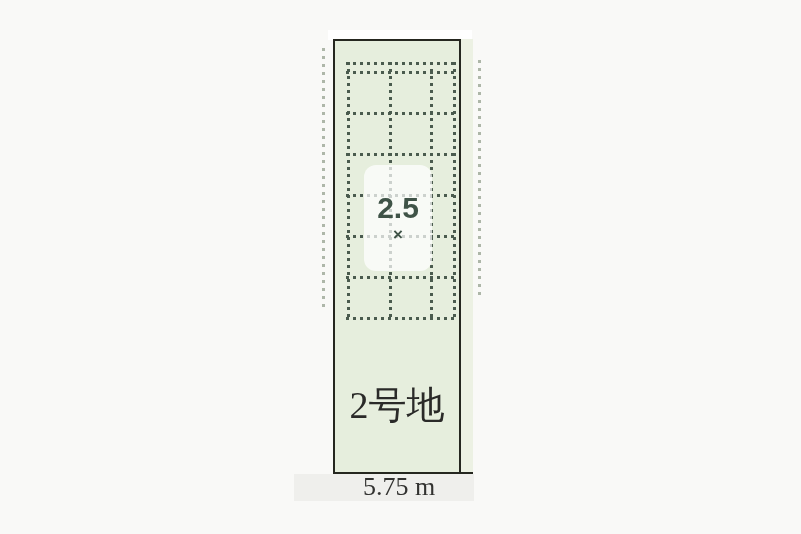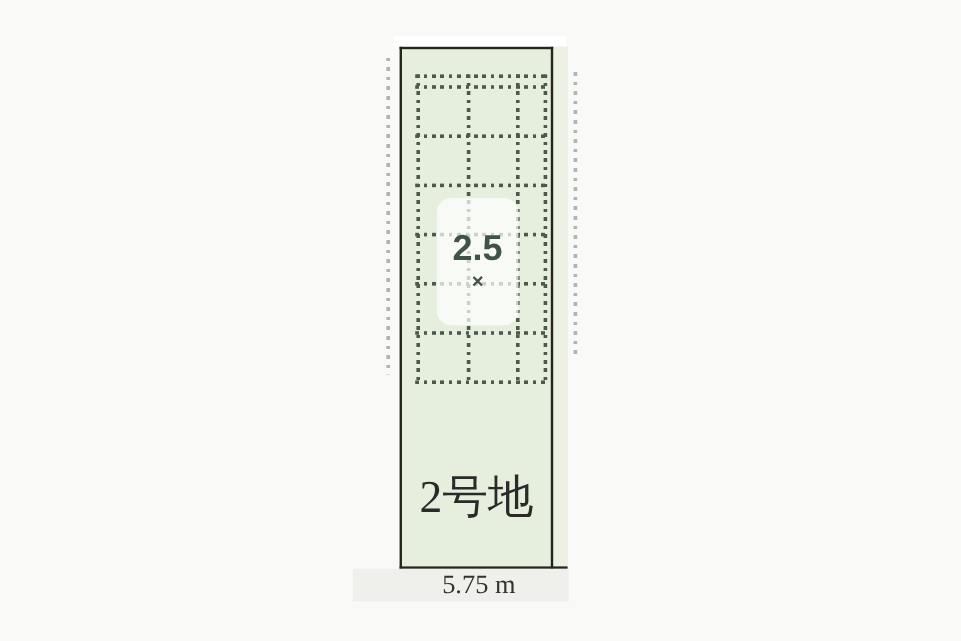--- a/index.html
+++ b/index.html
@@ -52,33 +52,32 @@
   .size-box .num{font-size:30px;line-height:32px;font-weight:600;letter-spacing:0px;}
   .size-box .times{font-size:17px;line-height:21px;font-weight:600;}
 
   
   .plot-name{
     position:absolute;left:333px;top:385px;width:128px;
     text-align:center;
     font-family:"Liberation Serif","DejaVu Serif",serif;
     font-size:38px;line-height:40px;
     color:var(--name-text,#2a2a28);
-    margin-top:10px;
   }
 
   
   .bottom-strip{
     position:absolute;left:294px;top:474px;width:180px;height:27px;
     background:var(--bottom-strip-bg,#efefec);
   }
   .frontage{
     position:absolute;left:0;right:0;top:-2px;
     text-align:center;text-indent:30px;
     font-family:"Liberation Serif","DejaVu Serif",serif;
-    font-size:22px;line-height:30px;
+    font-size:26px;line-height:30px;
     color:var(--measure-text,#323230);
   }
 </style>
 </head>
 <body>
 
 <div class="stage">
 
   <div class="top-strip"></div>
 

